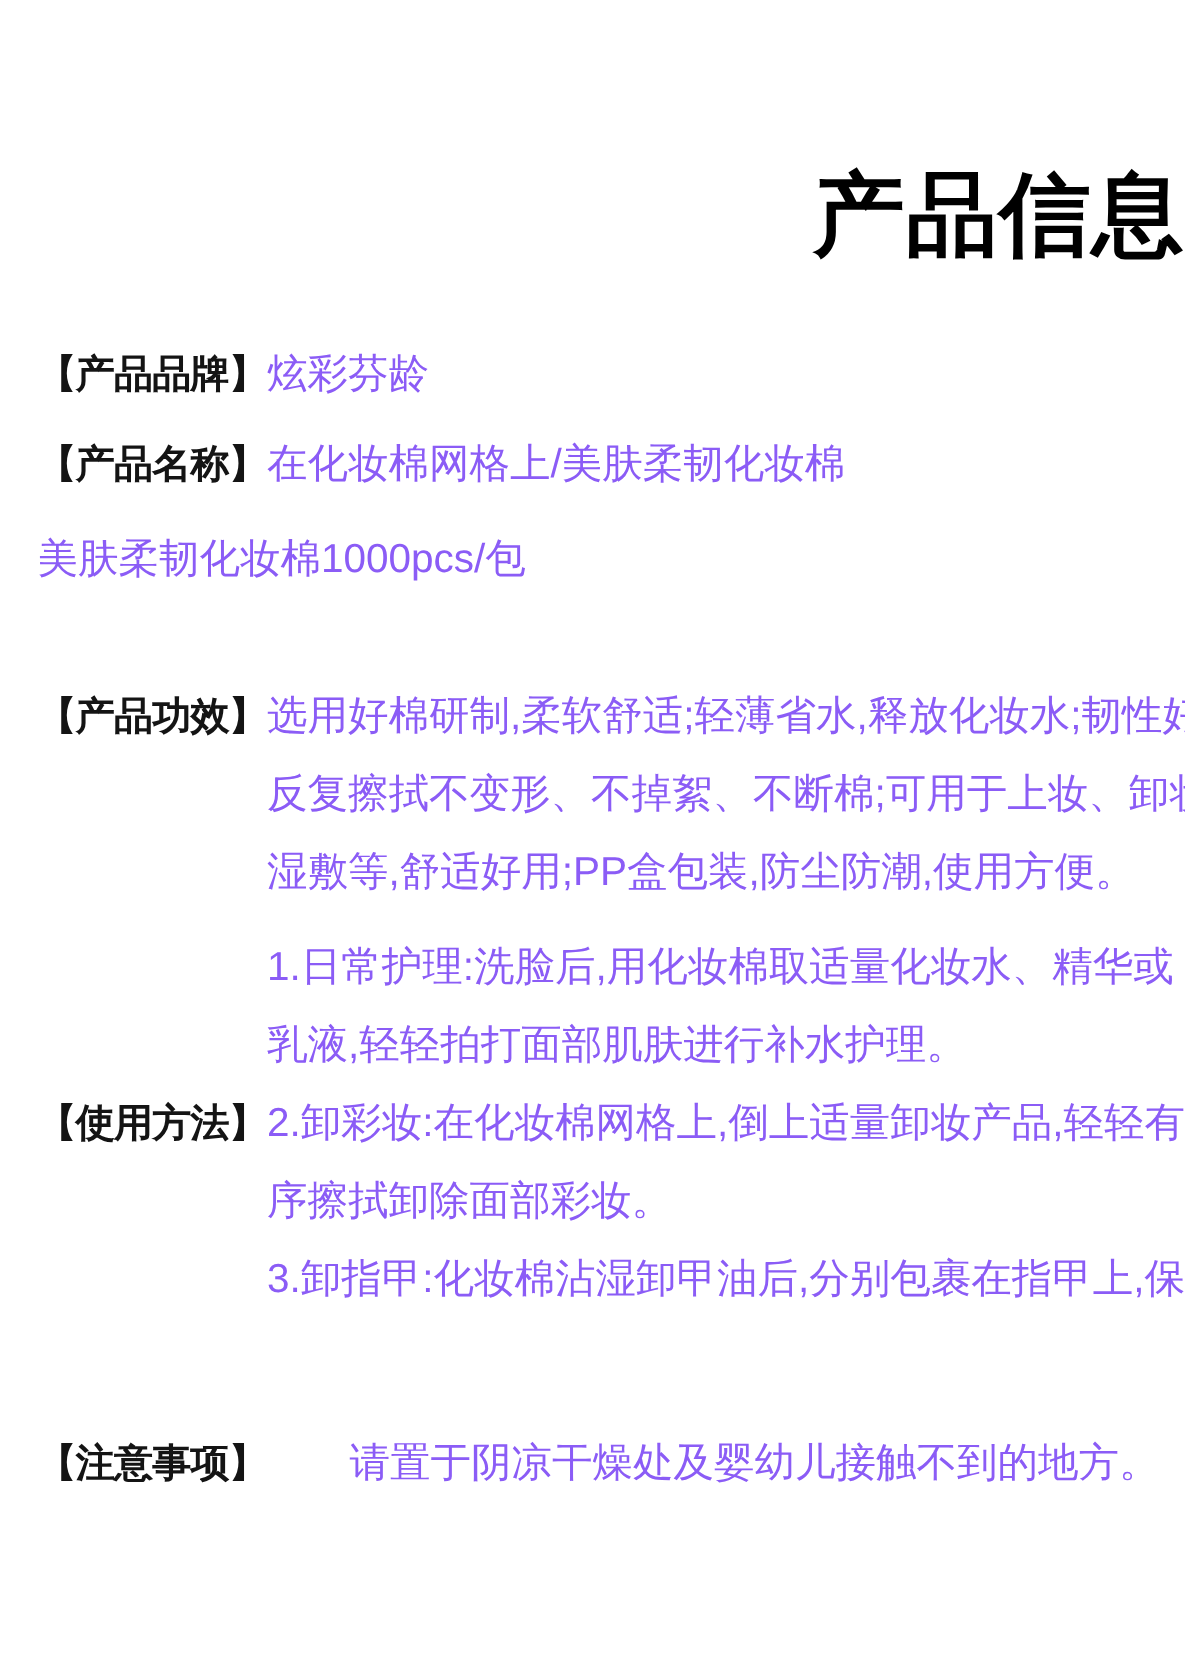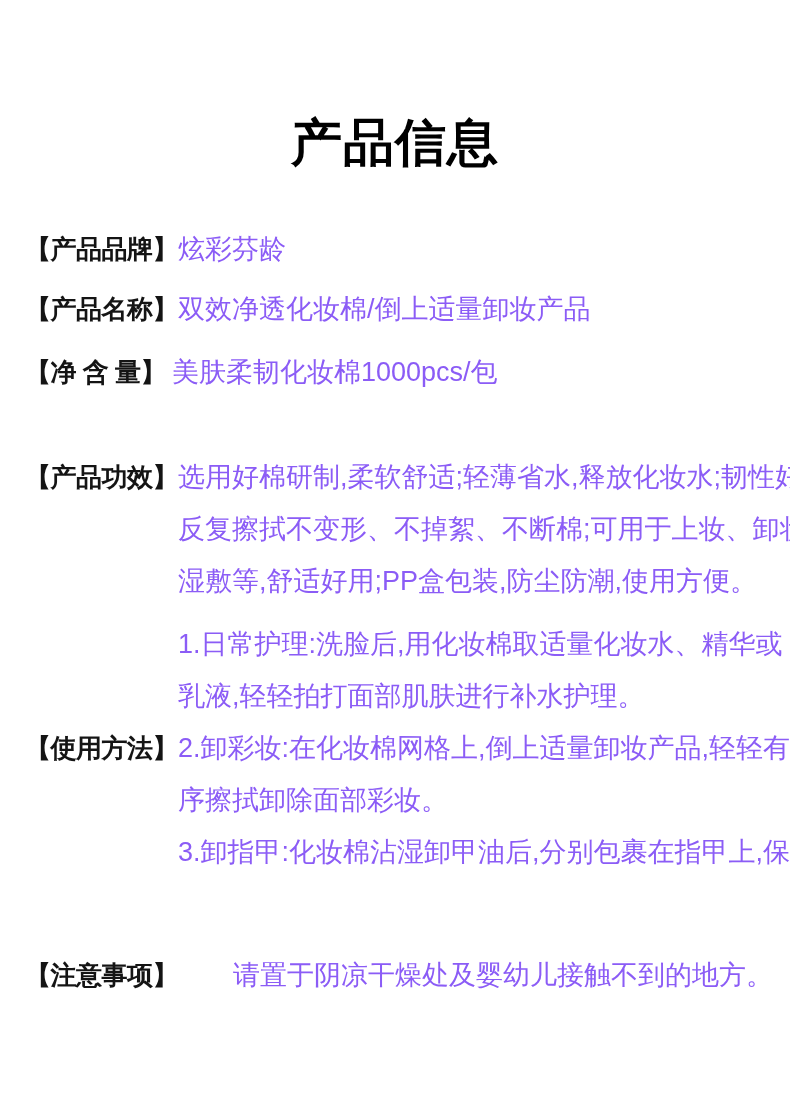--- a/index.html
+++ b/index.html
@@ -9,22 +9,22 @@
     position: relative;
     background: #ffffff;
     font-family: "Liberation Sans", "DejaVu Sans", sans-serif;
     overflow: hidden;
   }
   .page-title {
     position: absolute;
     top: 112px;
     left: 0;
     width: 790px;
-    text-align: center;
-    font-size: 51px;
+    text-align: right;
+    font-size: 61px;
     font-weight: 700;
     color: #000000;
     line-height: 62px;
     letter-spacing: 1px;
   }
   .section {
     position: absolute;
     left: 25px;
     width: 748px;
     display: flex;
@@ -62,26 +62,25 @@
 <div class="section sec-brand">
   <div class="section-label">【产品品牌】</div>
   <div class="section-content">
     <div class="text-line">炫彩芬龄</div>
   </div>
 </div>
 
 <div class="section sec-name">
   <div class="section-label">【产品名称】</div>
   <div class="section-content">
-    <div class="text-line">双效净透化妆棉/倒上适量卸妆产品</div>
+    <div class="text-line">在化妆棉网格上/美肤柔韧化妆棉</div>
   </div>
 </div>
 
 <div class="section sec-net">
-  <div class="section-label">【净 含 量】</div>
   <div class="section-content">
     <div class="text-line">美肤柔韧化妆棉1000pcs/包</div>
   </div>
 </div>
 
 <div class="section sec-efficacy">
   <div class="section-label">【产品功效】</div>
   <div class="section-content">
     <div class="text-line">选用好棉研制,柔软舒适;轻薄省水,释放化妆水;韧性好,</div>
     <div class="text-line">反复擦拭不变形、不掉絮、不断棉;可用于上妆、卸妆</div>

